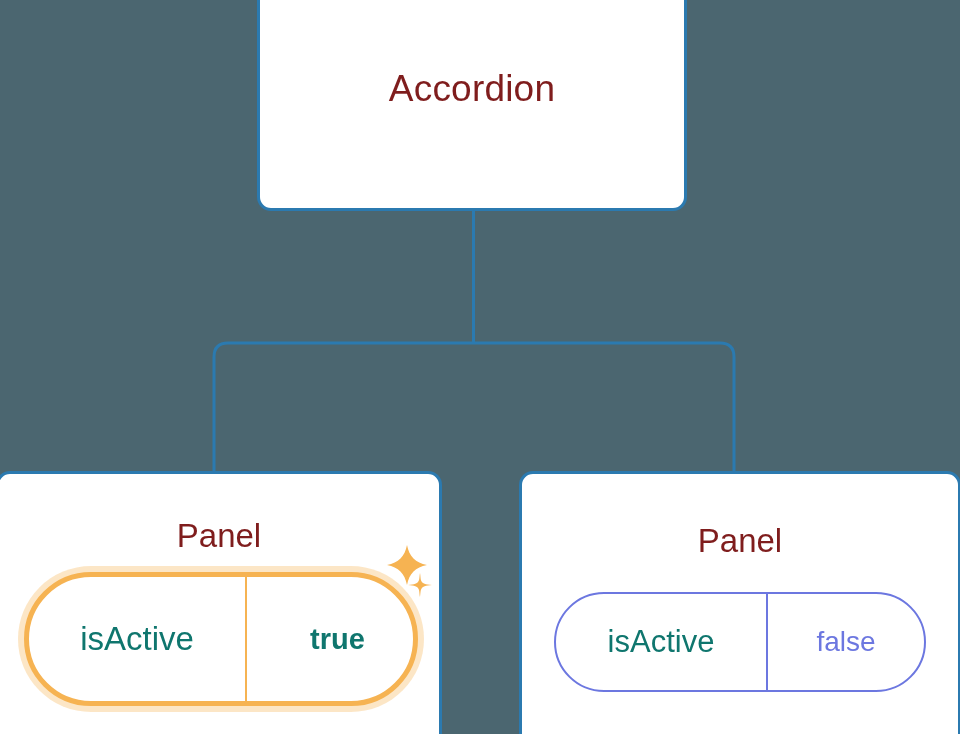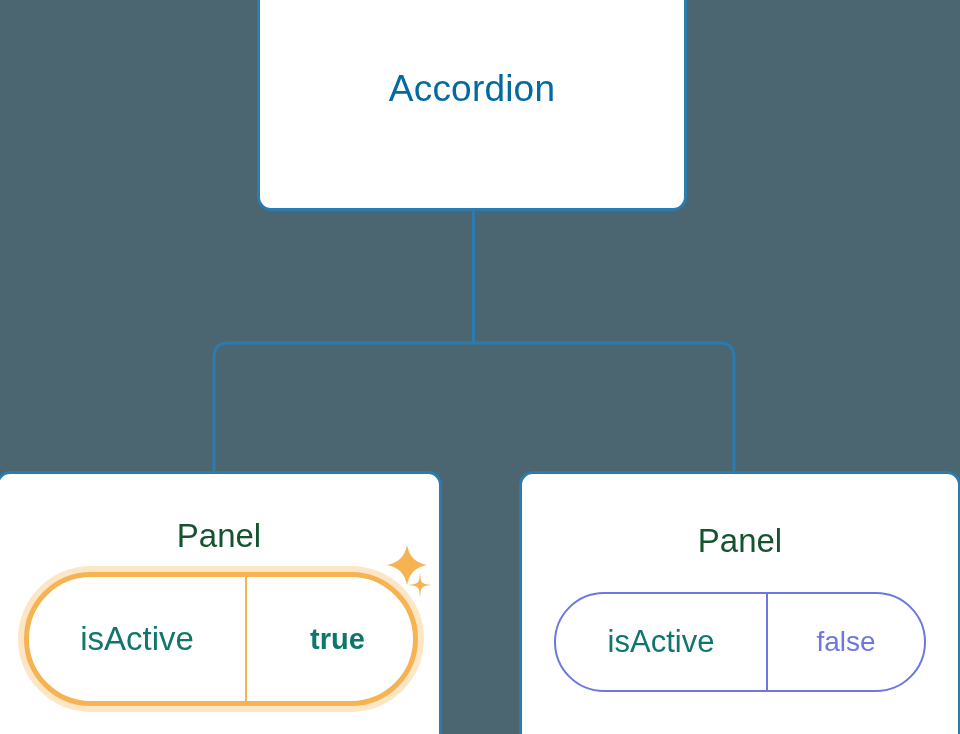--- a/index.html
+++ b/index.html
@@ -38,21 +38,21 @@
   #root-node {
     left: 257px;
     top: -35px;
     width: 430px;
     height: 246px;
     display: flex;
     align-items: center;
     justify-content: center;
   }
   .node-title {
-    color: #0369a1;
+    color: #7f1d1d;
     font-size: 37px;
     font-weight: 400;
     letter-spacing: 0.2px;
     line-height: 1;
   }
 
   
   .panel-card {
     position: absolute;
     background: #ffffff;
@@ -71,21 +71,21 @@
     left: 519px;
     top: 471px;
     width: 442px;
     height: 290px;
   }
   .panel-title {
     position: absolute;
     left: 0;
     right: 0;
     text-align: center;
-    color: #14532d;
+    color: #7f1d1d;
     font-size: 33px;
     font-weight: 400;
     line-height: 1;
   }
   #panel-card-0 .panel-title { top: 45px; }
   #panel-card-1 .panel-title { top: 50px; }
 
   
   .pill {
     position: absolute;

